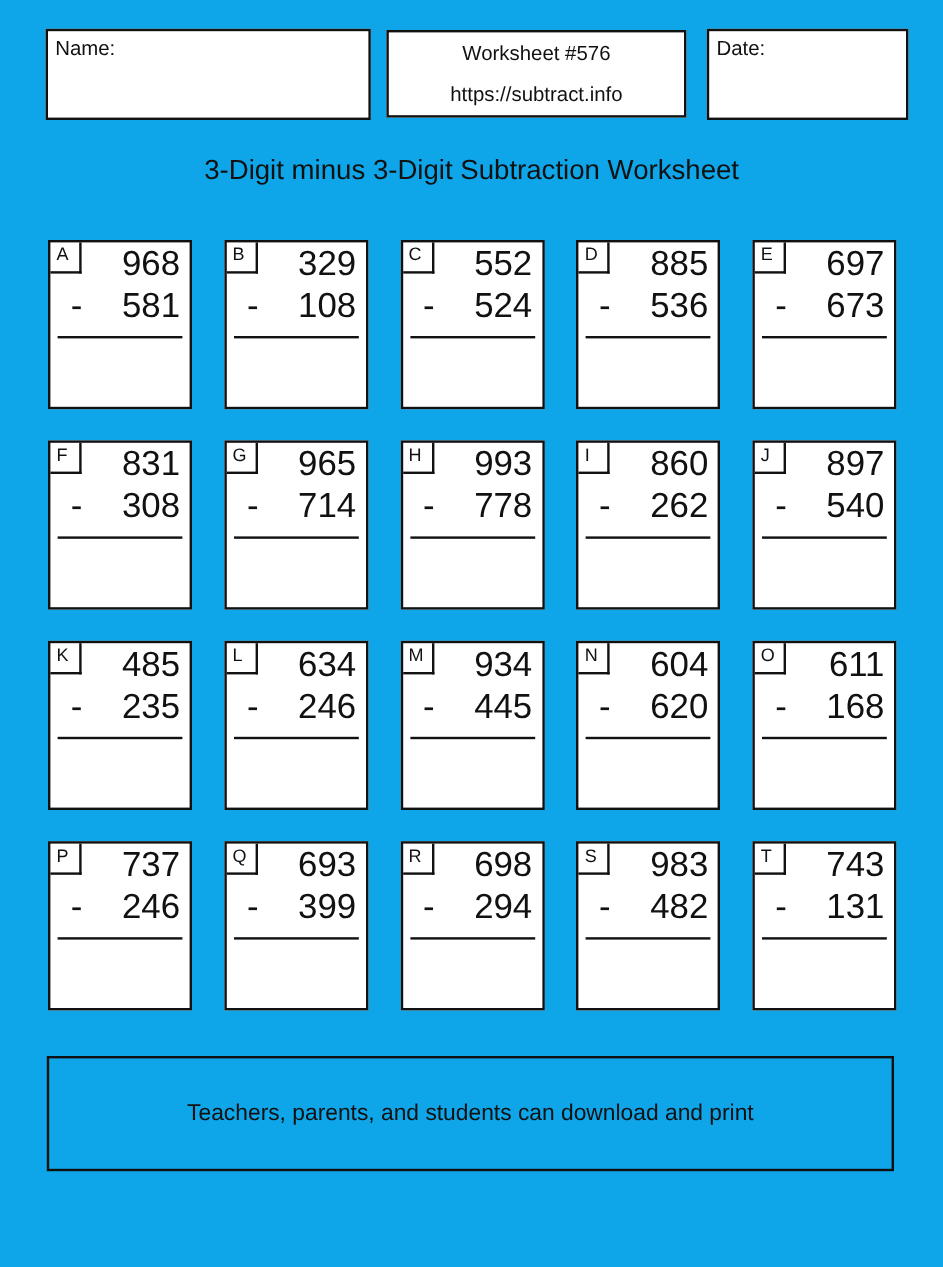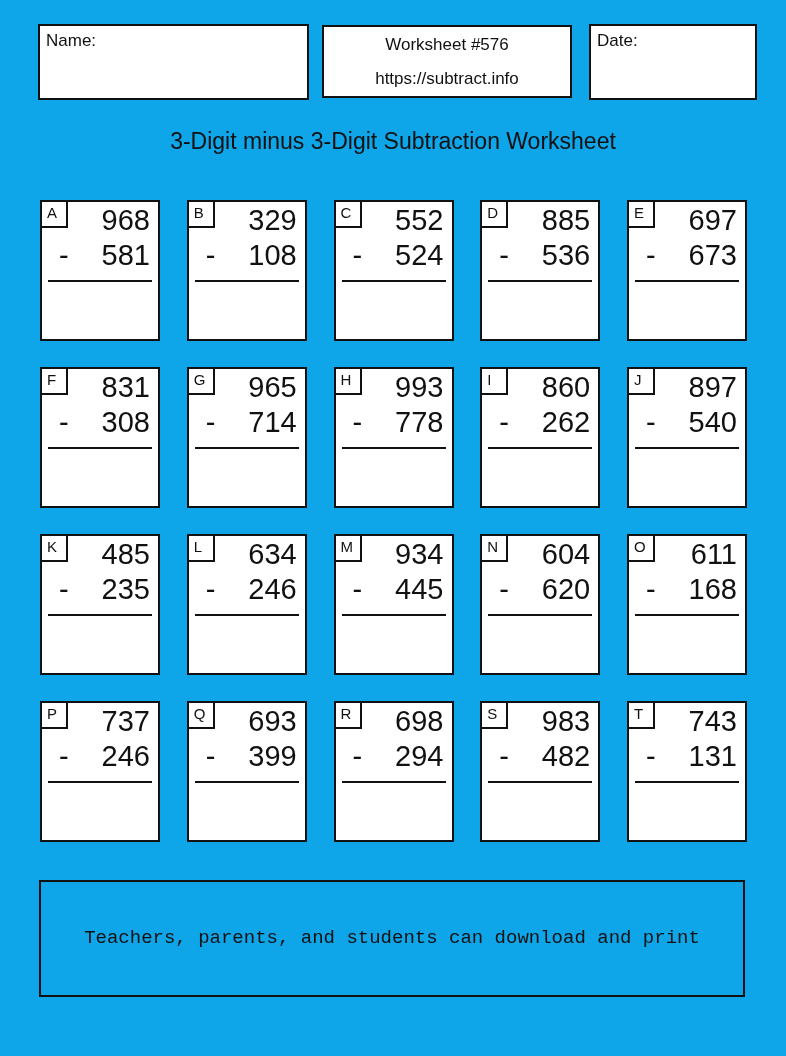--- a/index.html
+++ b/index.html
@@ -96,27 +96,26 @@
   .cell .answer-space {
     position: absolute;
     top: 81px; left: 0; right: 0; bottom: 0;
   }
 
   
   .footer {
     position: absolute;
     box-sizing: border-box;
     left: 39px; top: 880px;
-    width: 706px; height: 117px;
+    width: 706px; height: 96px;
     border: 2.5px solid #111111;
     display: flex; flex-direction: column;
     justify-content: center; align-items: center;
     font-size: 19px; line-height: 1.95;
     text-align: center;
-    font-family: Liberation Mono, monospace;
   }
 </style>
 </head>
 <body>
 
 <div class="page">
 
   <div class="hdr-box name-box">
     <span>Name:</span>
   </div>

